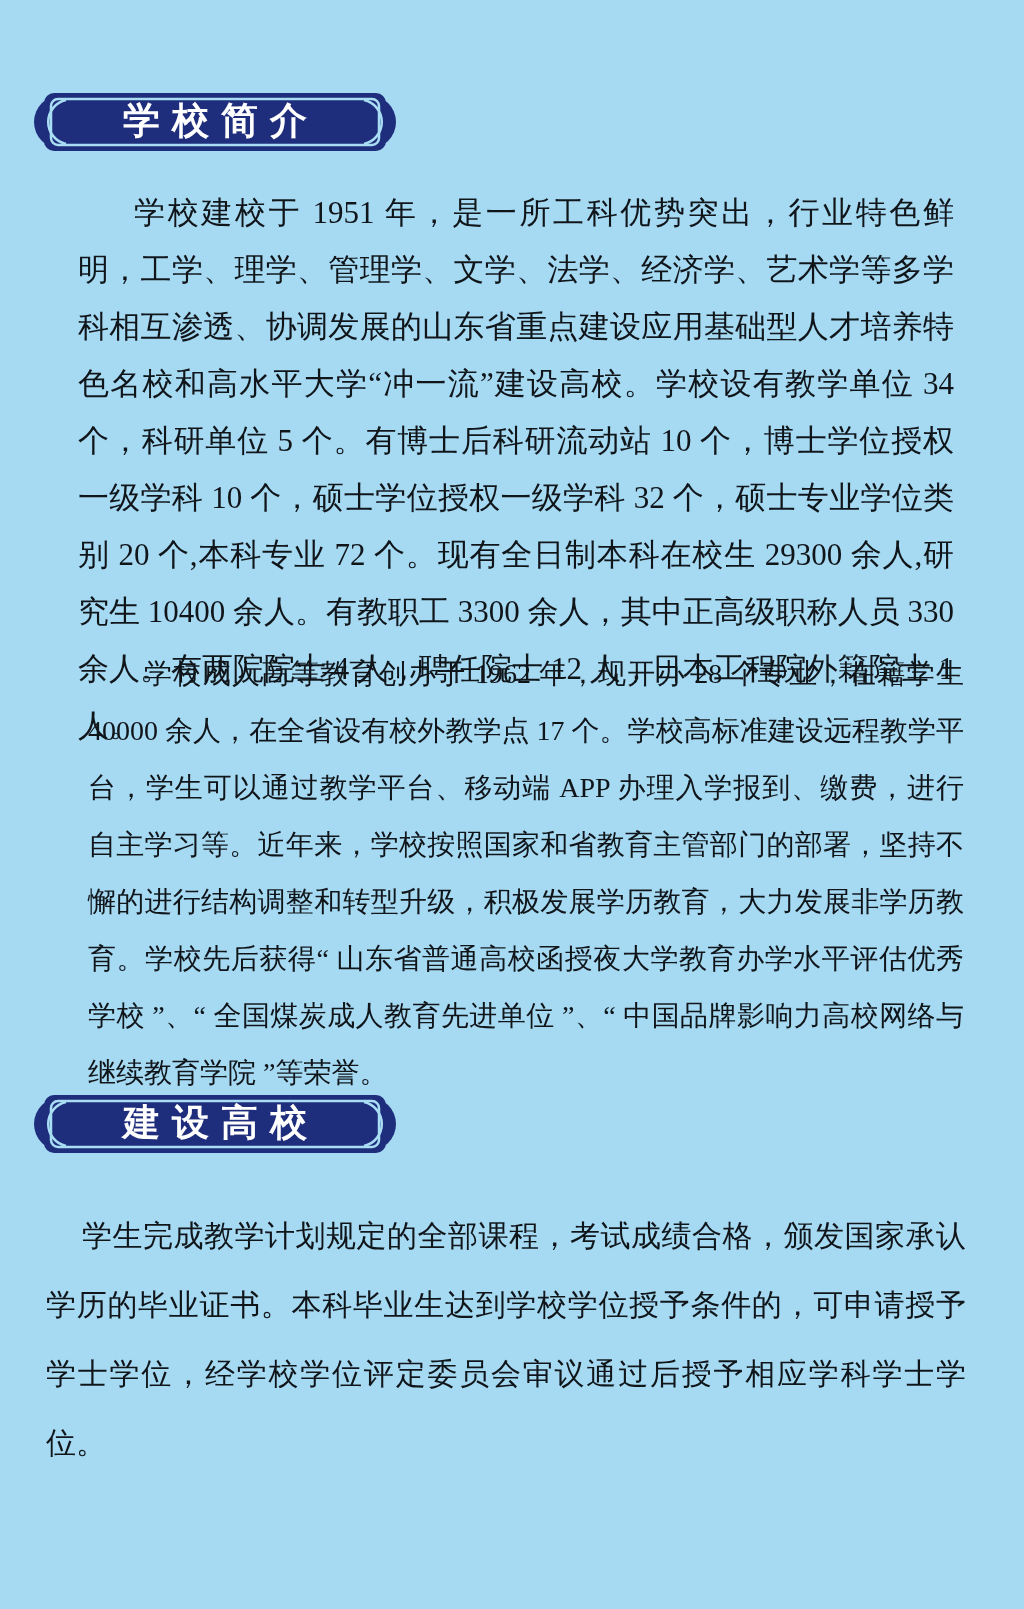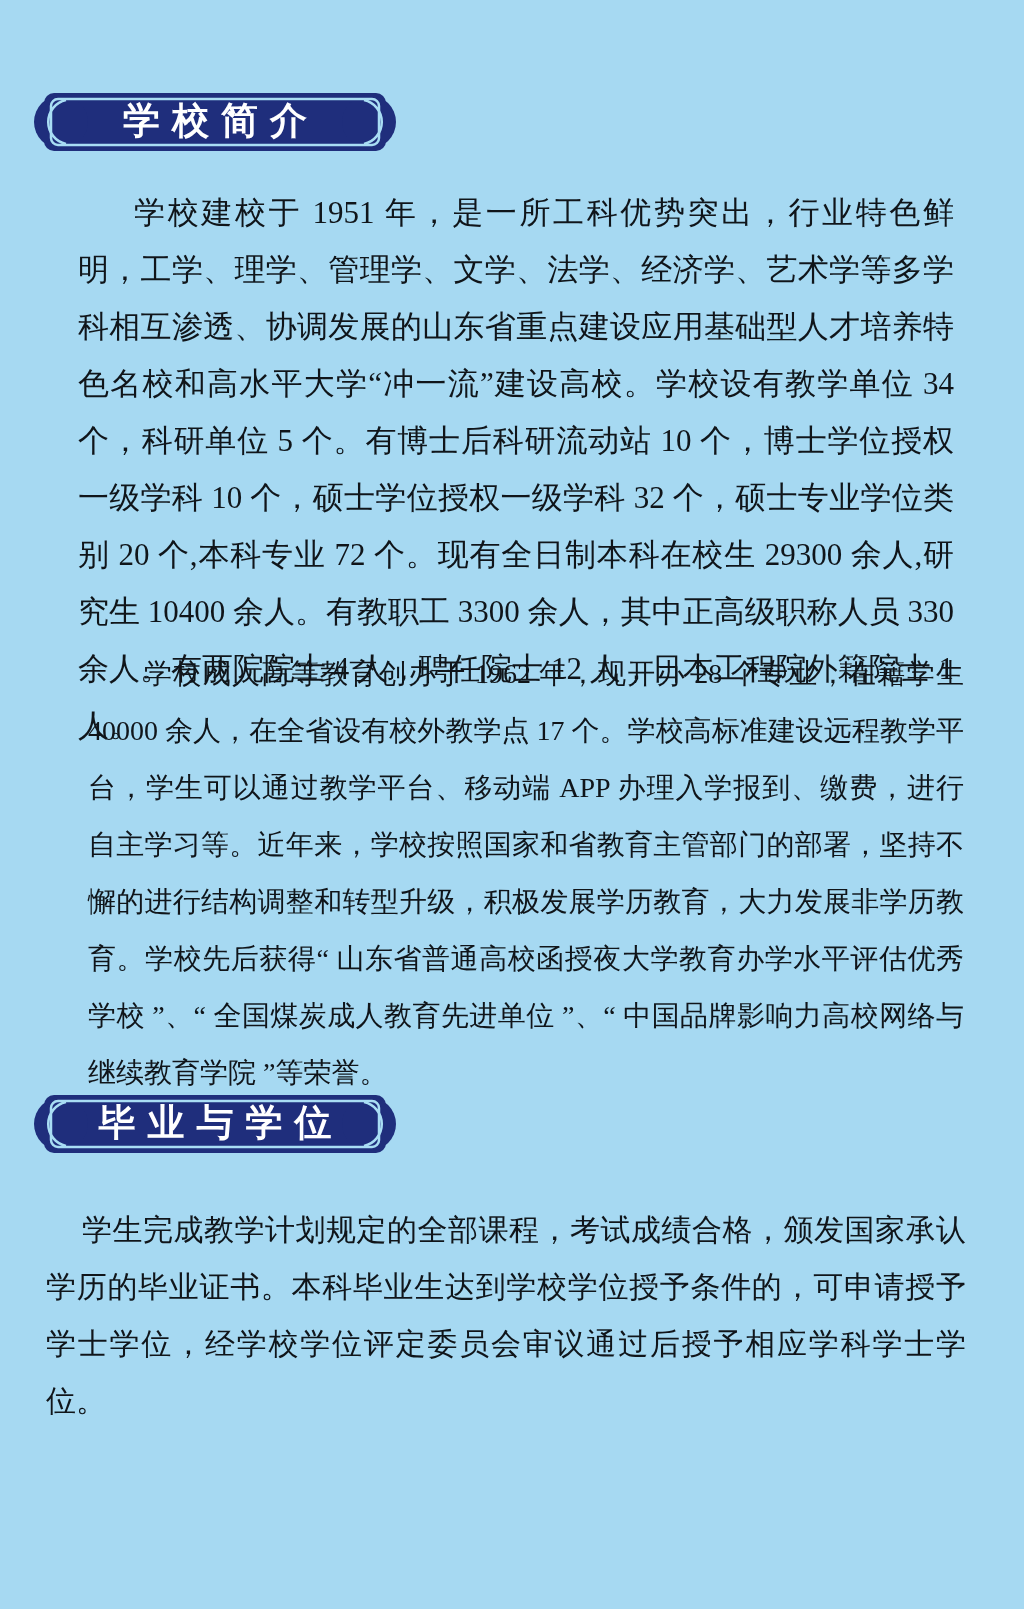--- a/index.html
+++ b/index.html
@@ -65,21 +65,21 @@
     width: 876px;
     font-size: 28px;
     line-height: 57px;
     text-indent: 56px;
   }
   .para-3 {
     left: 46px;
     top: 1201px;
     width: 920px;
     font-size: 30px;
-    line-height: 57px;
+    line-height: 69px;
     text-indent: 36px;
     font-weight: 500;
   }
 </style>
 </head>
 <body>
 
 <div class="page">
 
   <div class="plaque plaque-1">
@@ -99,18 +99,18 @@
 
   <div class="plaque plaque-2">
     <svg viewBox="0 0 362 60" aria-hidden="true">
       <rect x="10" y="1" width="342" height="58" rx="10" fill="#1f2e7c"></rect>
       <circle cx="27" cy="30" r="27" fill="#1f2e7c"></circle>
       <circle cx="335" cy="30" r="27" fill="#1f2e7c"></circle>
       <rect x="17" y="7" width="328" height="46" rx="7" fill="none" stroke="#a9ddf4" stroke-width="2.5"></rect>
       <path d="M 32 8 A 22.5 22.5 0 0 0 32 52" fill="none" stroke="#a9ddf4" stroke-width="2.5"></path>
       <path d="M 330 8 A 22.5 22.5 0 0 1 330 52" fill="none" stroke="#a9ddf4" stroke-width="2.5"></path>
     </svg>
-    <span class="plaque-title">毕业与学位</span>
+    <span class="plaque-title">建设高校</span>
   </div>
 
   <p class="body-text para-3">学生完成教学计划规定的全部课程，考试成绩合格，颁发国家承认学历的毕业证书。本科毕业生达到学校学位授予条件的，可申请授予学士学位，经学校学位评定委员会审议通过后授予相应学科学士学位。</p>
 
 </div>
 
 </body></html>

